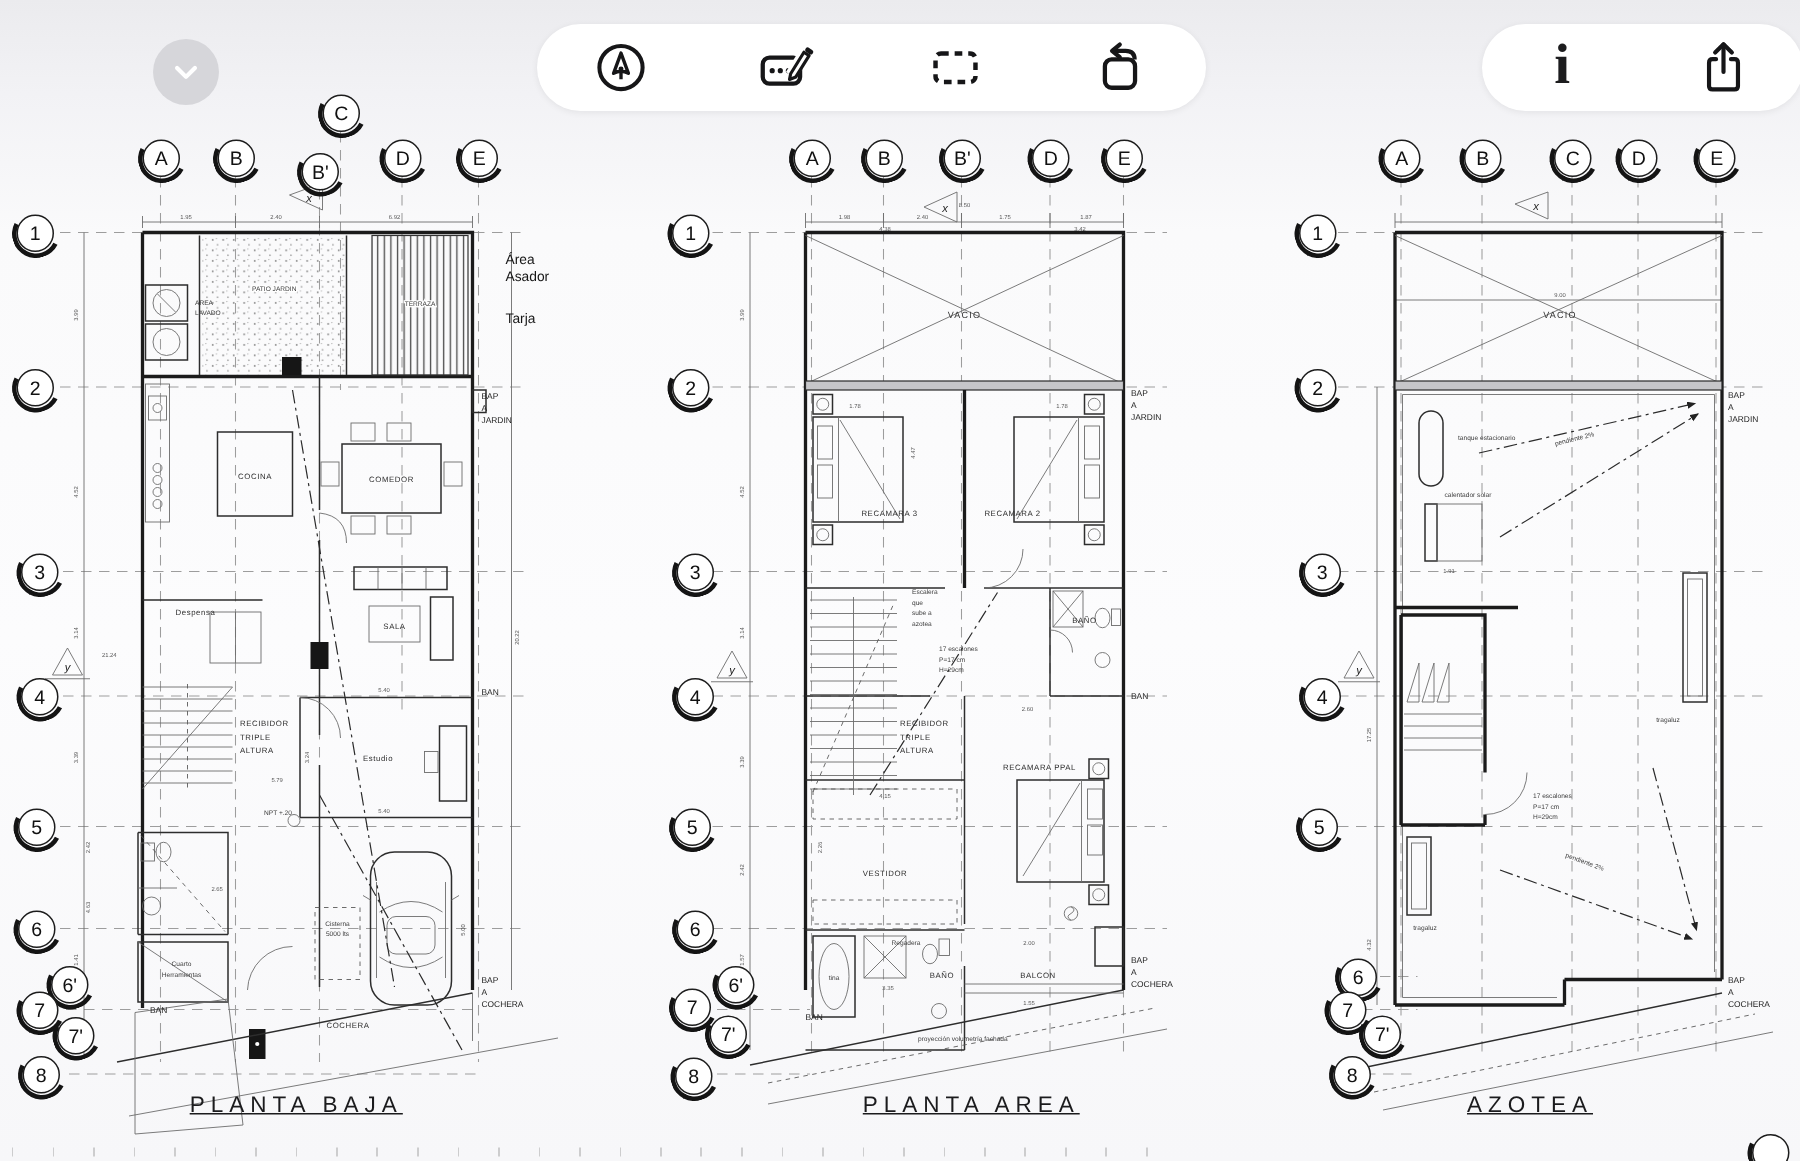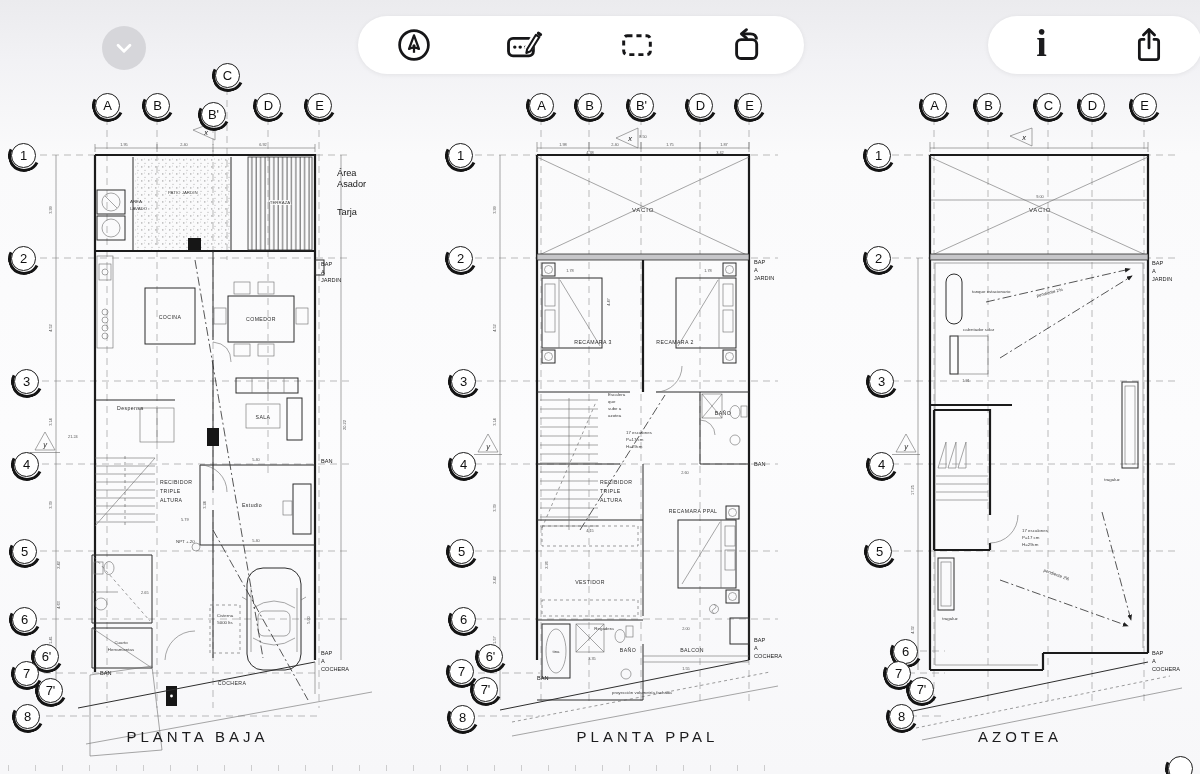--- a/index.html
+++ b/index.html
@@ -8,21 +8,21 @@
     font-family:"Liberation Sans",sans-serif;color:#1c1c1e;}
   .pill{position:absolute;background:#fff;border-radius:30px;box-shadow:0 1px 5px rgba(0,0,0,.07);display:flex;align-items:center;z-index:10;}
   .tool-btn{flex:1;height:100%;display:flex;align-items:center;justify-content:center;cursor:pointer;}
   .circle-btn{position:absolute;width:44px;height:44px;border-radius:50%;background:#d6d6da;display:flex;align-items:center;justify-content:center;z-index:10;cursor:pointer;}
   .info-glyph{font-family:"Liberation Serif",serif;font-weight:700;font-size:38px;line-height:1;transform:translateY(-2px);}
   .bub{position:absolute;width:25px;height:25px;box-sizing:border-box;border:1.4px solid #1d1d1d;border-radius:50%;
     background:#fff;display:flex;align-items:center;justify-content:center;font-size:13px;color:#111;z-index:5;}
   .bub::before{content:"";position:absolute;inset:-4.5px;border-radius:50%;border:3.6px solid transparent;
     border-left-color:#141414;border-bottom-color:#141414;transform:rotate(-18deg);}
   .plan-svg{position:absolute;z-index:2;}
-  .plan-title{position:absolute;text-align:center;font-size:15px;letter-spacing:4px;color:#1b1b1d;z-index:4;}
+  .plan-title{position:absolute;text-align:center;font-size:15px;letter-spacing:4px;color:#1b1b1d;z-index:4;text-decoration:underline;}
   .ticks{position:absolute;left:8px;top:765px;width:780px;height:6px;opacity:.45;
     background:repeating-linear-gradient(90deg,#999 0 1px,transparent 1px 27px);}
   svg text{font-family:"Liberation Sans",sans-serif;}
   .w2{fill:none;stroke:#1b1b1b;stroke-width:2.2}
   .w1{fill:none;stroke:#2d2d2d;stroke-width:1}
   .tn{fill:none;stroke:#6c6c6c;stroke-width:.6}
   .gd{fill:none;stroke:#9d9d9d;stroke-width:.7;stroke-dasharray:7 5}
   .dd{fill:none;stroke:#2b2b2b;stroke-width:.8;stroke-dasharray:9 3 2 3}
   .ds{fill:none;stroke:#5a5a5a;stroke-width:.6;stroke-dasharray:3 3}
   .wallfill{fill:#c6c6c9;stroke:#2a2a2a;stroke-width:.8}
@@ -505,19 +505,19 @@
   <div class="bub" style="left:866px;top:246px">2</div>
   <div class="bub" style="left:869px;top:369px">3</div>
   <div class="bub" style="left:869px;top:452px">4</div>
   <div class="bub" style="left:867px;top:539px">5</div>
   <div class="bub" style="left:893px;top:639px">6</div>
   <div class="bub" style="left:886px;top:661px">7</div>
   <div class="bub" style="left:909px;top:677px">7'</div>
   <div class="bub" style="left:889px;top:704px">8</div>
 
   <div class="plan-title" style="left:90px;top:728px;width:215px">PLANTA BAJA</div>
-  <div class="plan-title" style="left:540px;top:728px;width:215px">PLANTA PPAL</div>
+  <div class="plan-title" style="left:540px;top:728px;width:215px">PLANTA AREA</div>
   <div class="plan-title" style="left:920px;top:728px;width:200px">AZOTEA</div>
 
   <div class="ticks"></div>
   <div class="bub" style="left:1168px;top:756px"></div>
 
 </div>
 
 </body></html>

